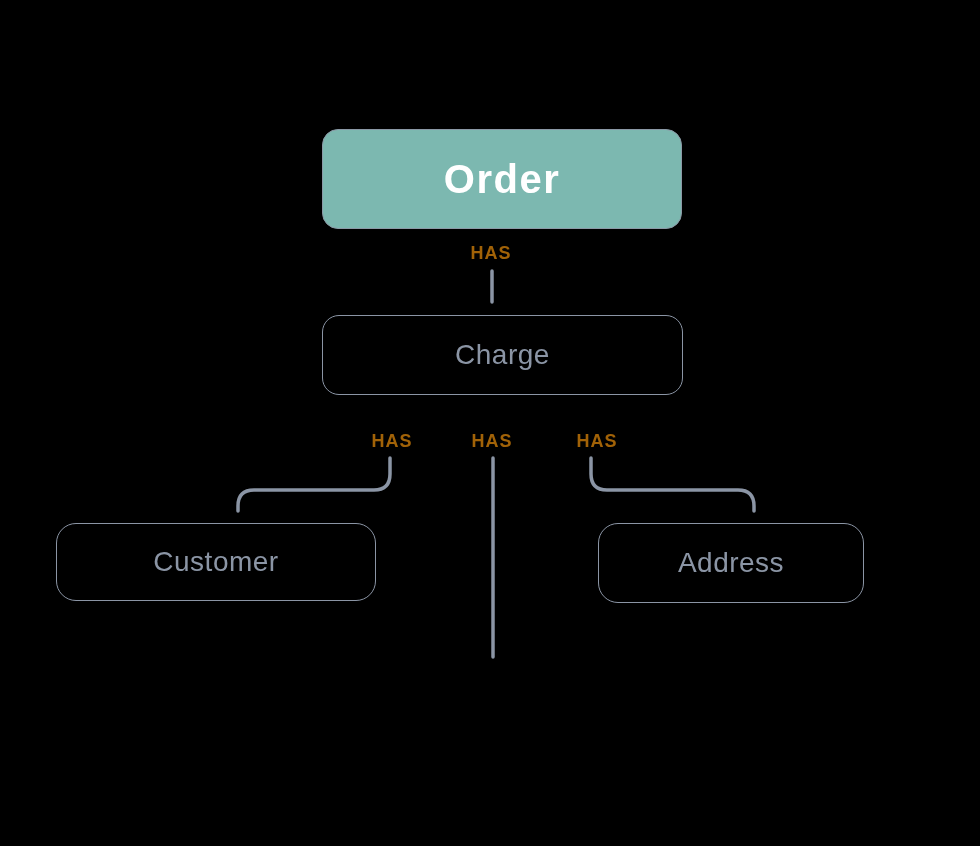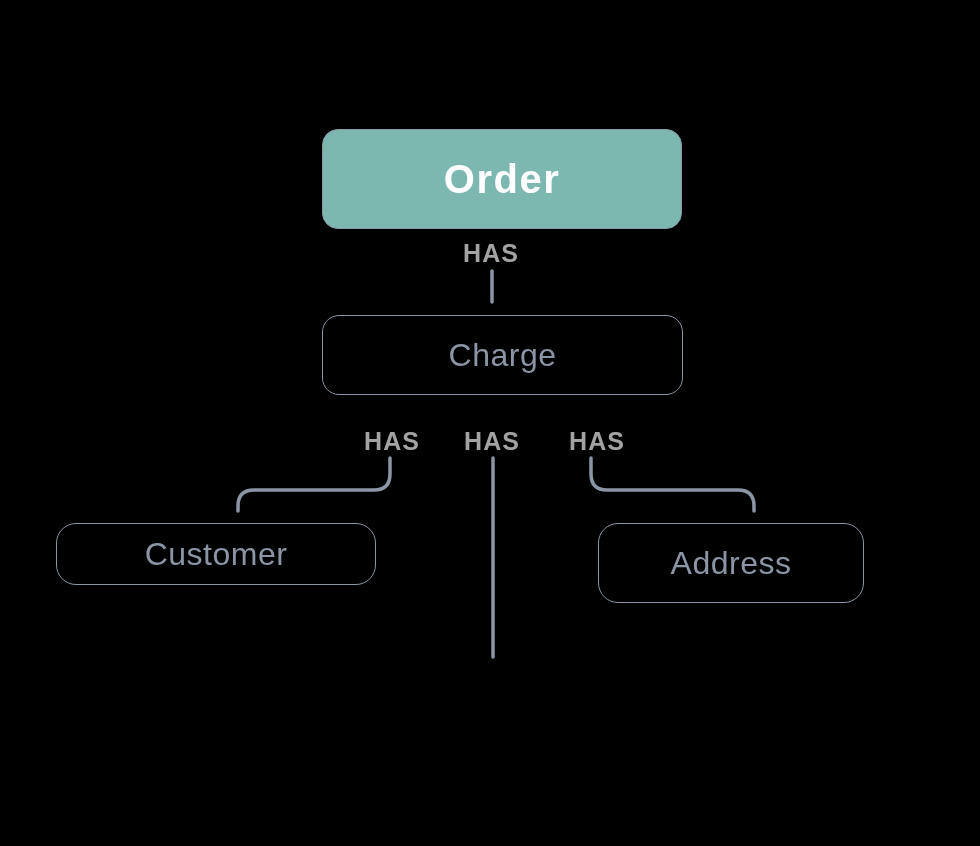--- a/index.html
+++ b/index.html
@@ -29,41 +29,41 @@
   }
   .node {
     position: absolute;
     box-sizing: border-box;
     display: flex;
     align-items: center;
     justify-content: center;
     border: 1.5px solid #8b95a5;
     border-radius: 20px;
     color: #8b95a5;
-    font-size: 32px;
+    font-size: 28px;
     letter-spacing: 0.5px;
     background: transparent;
   }
   .node--order {
     background: #7cb8b0;
     border: 1px solid #8b99a6;
     border-radius: 16px;
     color: #ffffff;
     font-weight: bold;
     font-size: 40px;
     letter-spacing: 1.5px;
   }
   .node--charge {
     border-radius: 17px;
   }
   .edge-label {
     position: absolute;
     transform: translate(-50%, -50%);
-    color: #a3a3a3;
-    font-size: 25px;
+    color: #a16207;
+    font-size: 18px;
     font-weight: bold;
     letter-spacing: 1px;
     white-space: nowrap;
   }
 </style>
 </head>
 <body>
 
 <div class="canvas">
 
@@ -83,21 +83,21 @@
   <div class="node node--charge" style="left:322px; top:315px; width:361px; height:80px;">
     <span>Charge</span>
   </div>
 
   <div class="edge-label" style="left:392px; top:441px;">HAS</div>
 
   <div class="edge-label" style="left:492px; top:441px;">HAS</div>
 
   <div class="edge-label" style="left:597px; top:441px;">HAS</div>
 
-  <div class="node" style="left:56px; top:523px; width:320px; height:62px;">
+  <div class="node" style="left:56px; top:523px; width:320px; height:78px;">
     <span>Customer</span>
   </div>
 
   <div class="node" style="left:598px; top:523px; width:266px; height:80px;">
     <span>Address</span>
   </div>
 
 
 </div>
 

